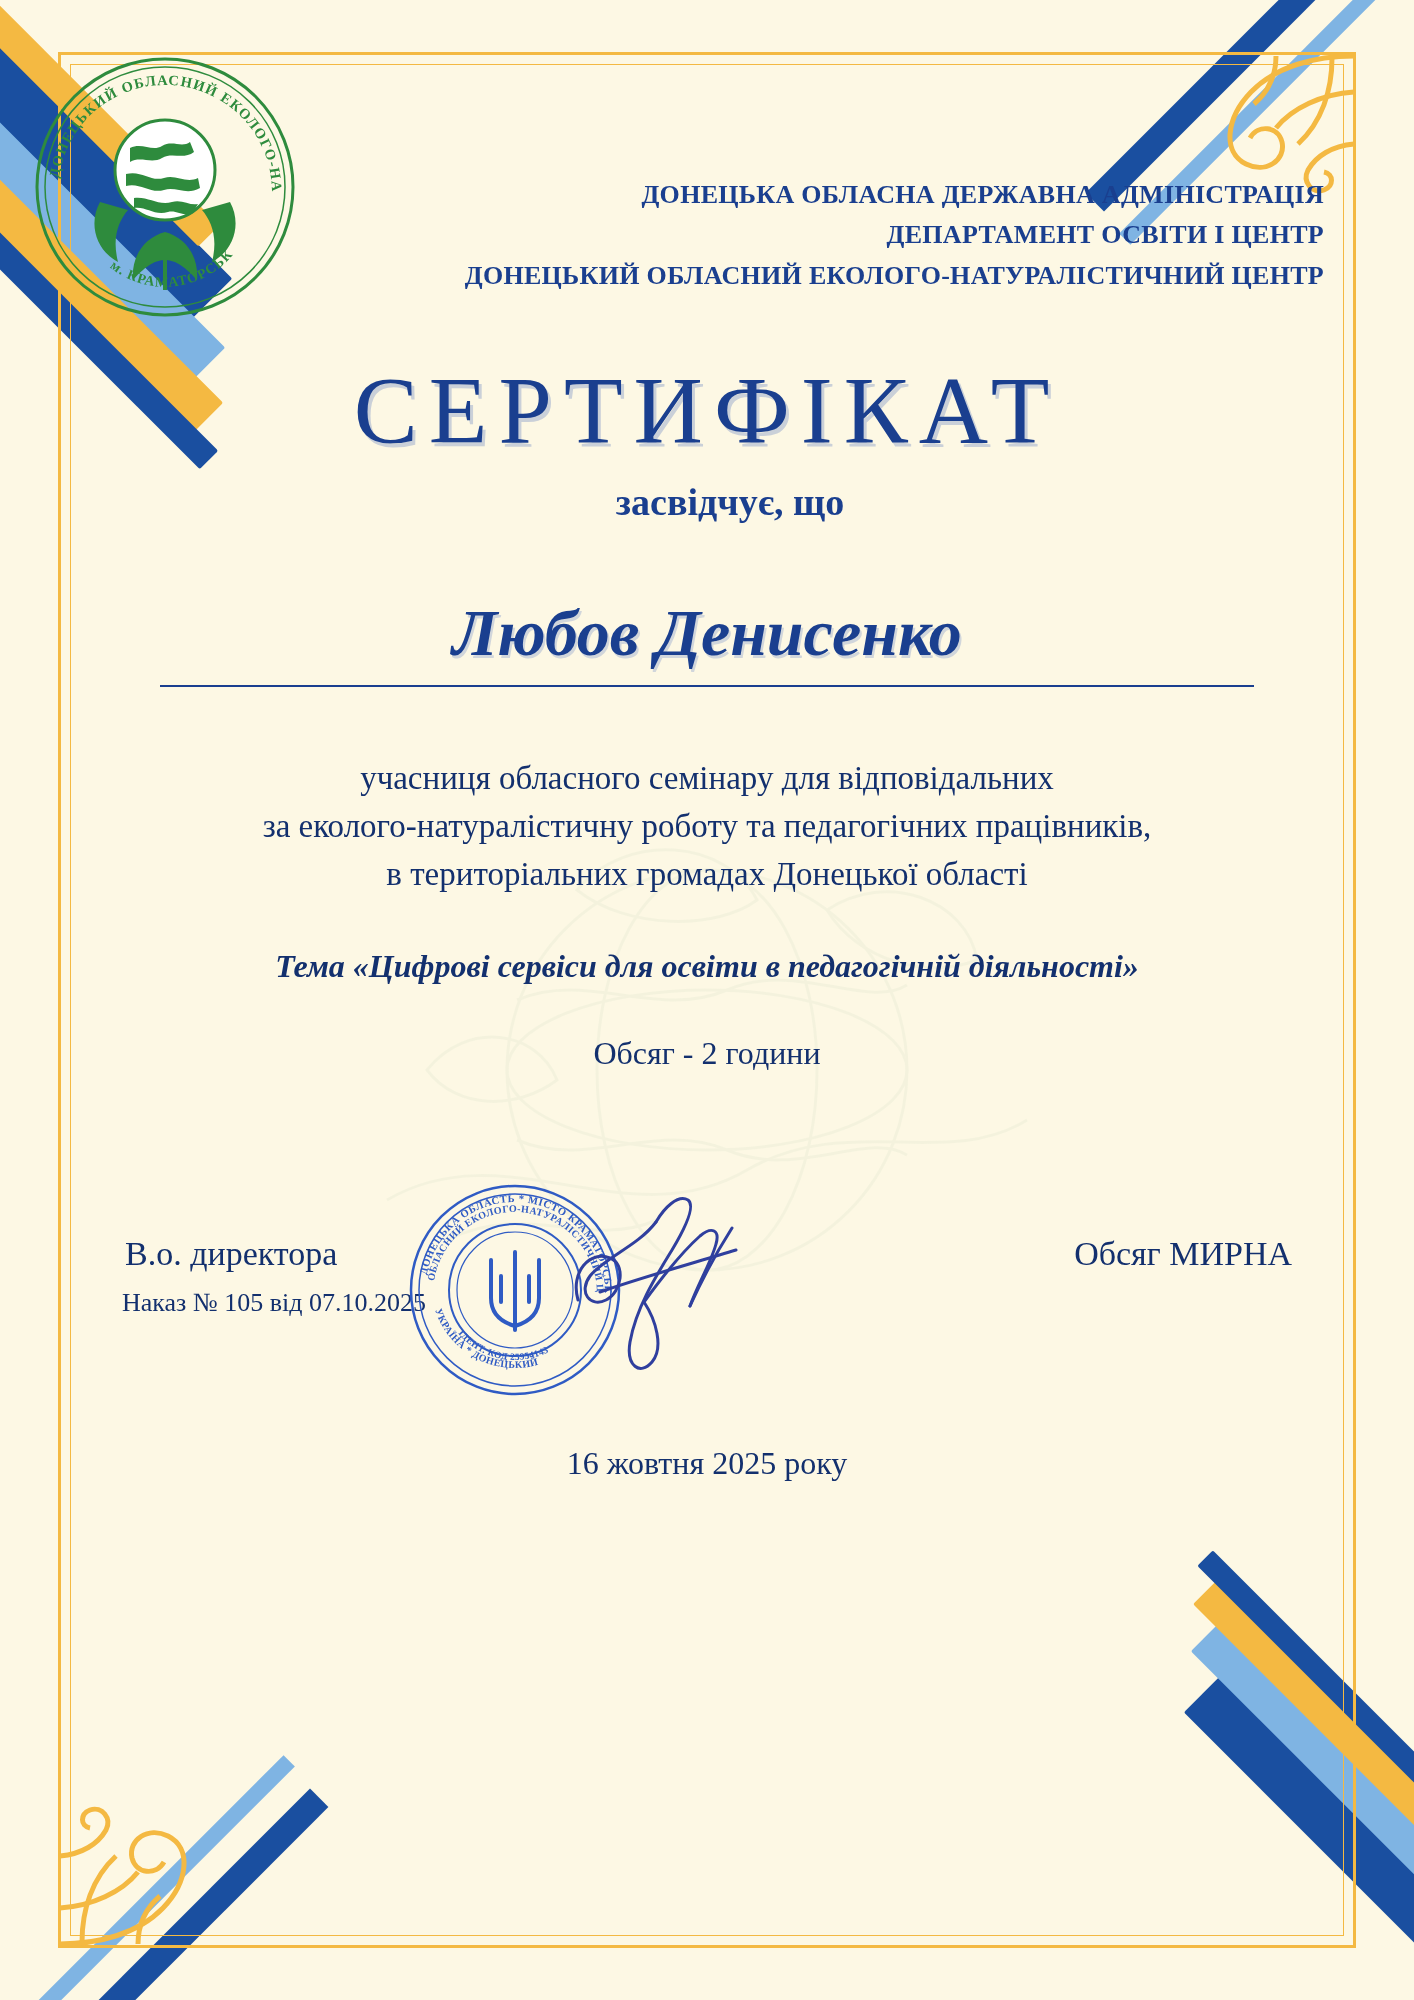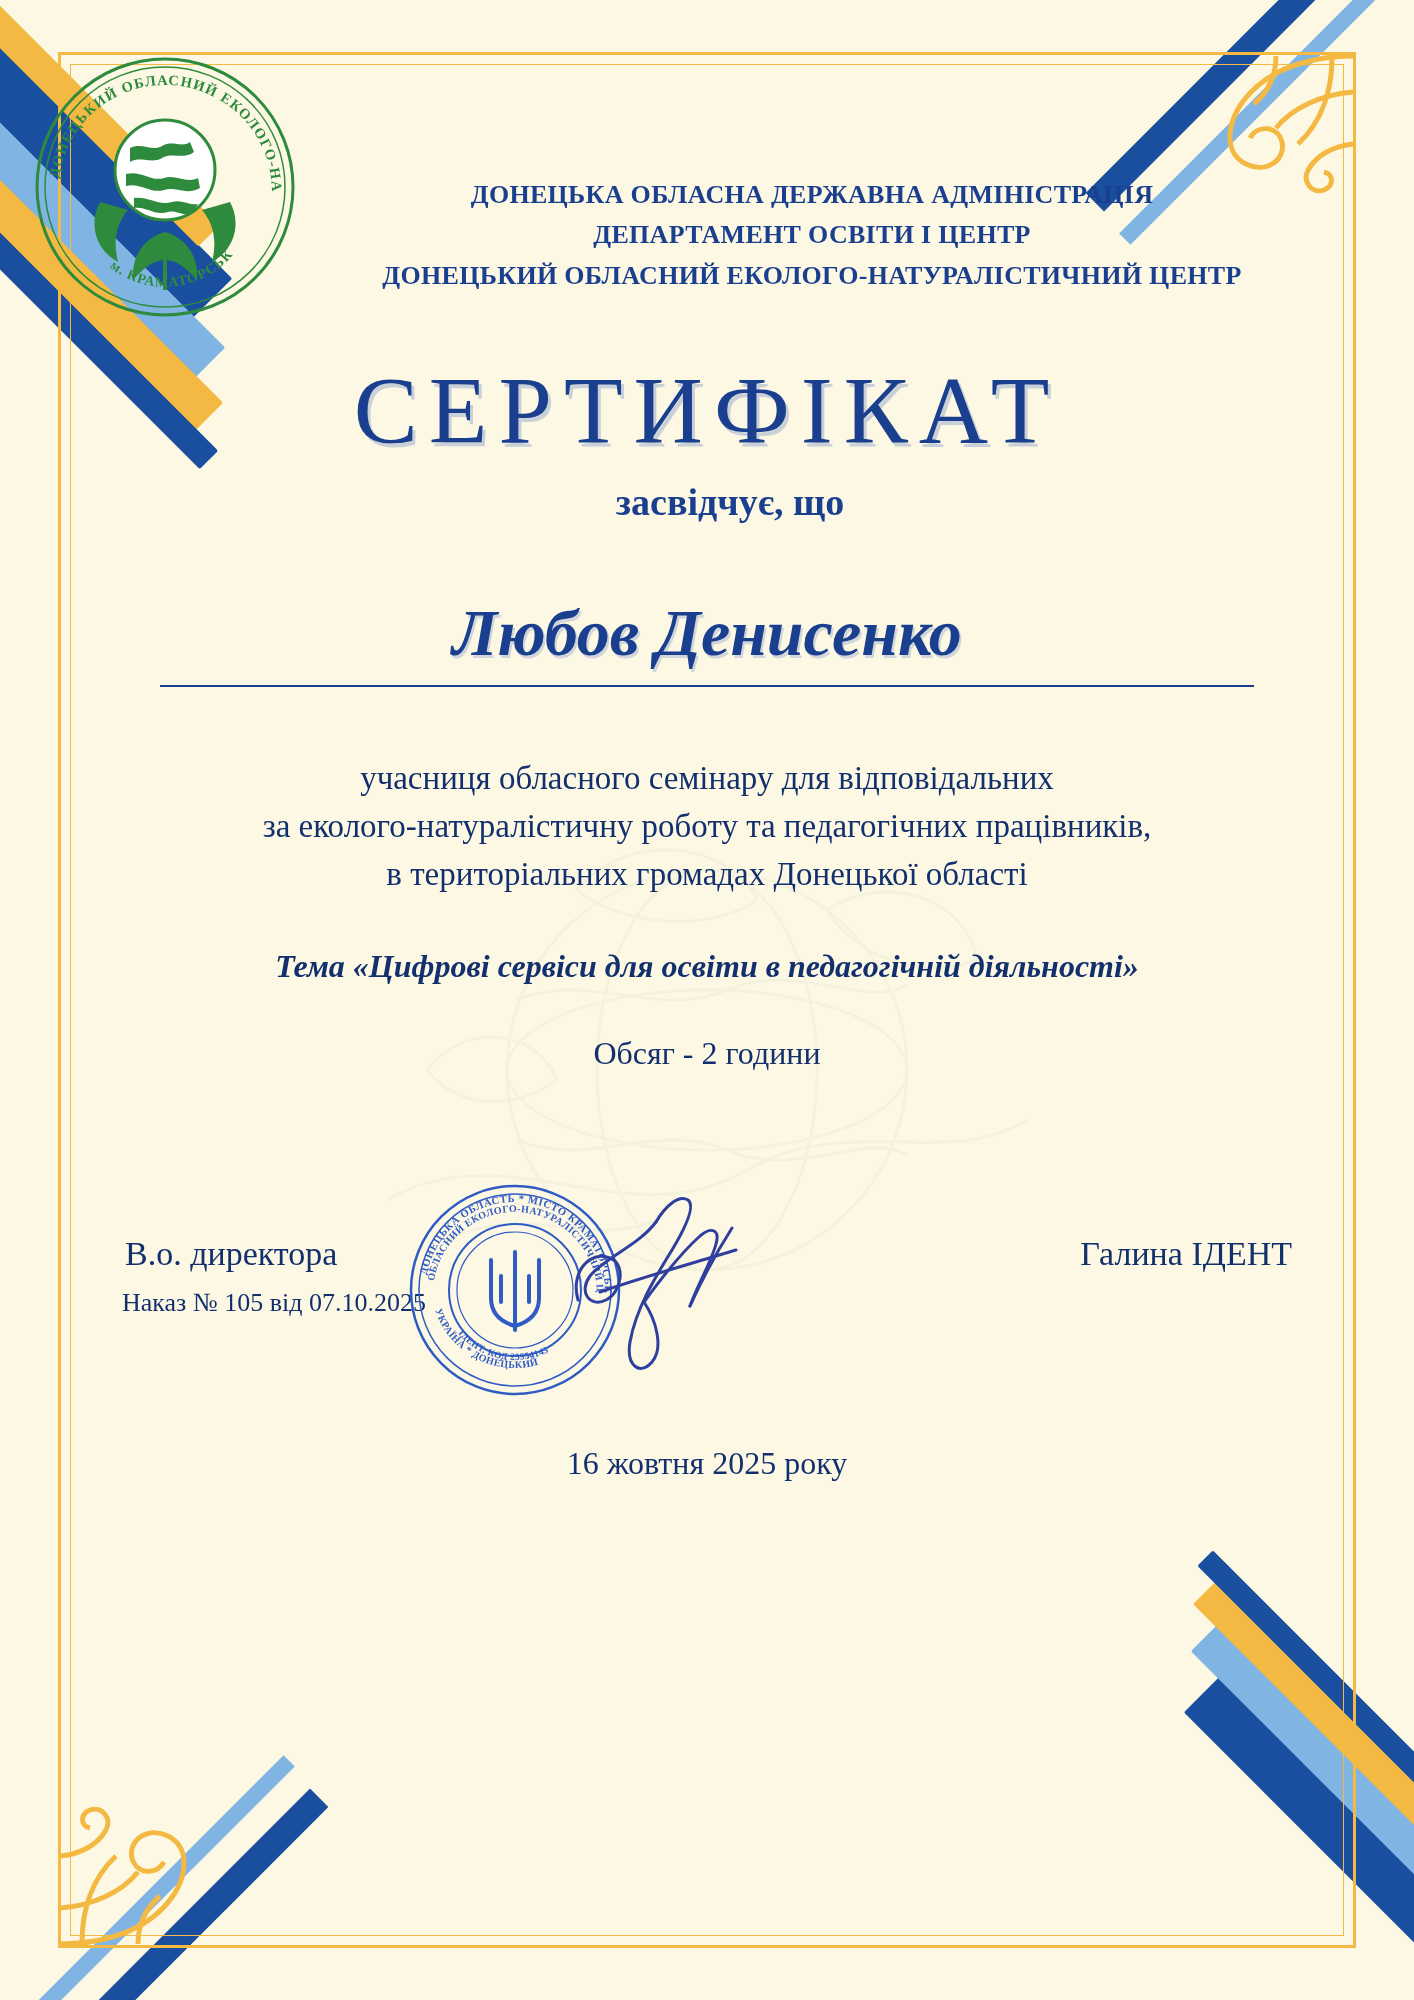--- a/index.html
+++ b/index.html
@@ -96,21 +96,21 @@
     top: 52px;
     width: 270px;
     height: 270px;
   }
 
   .org-block {
     position: absolute;
     left: 300px;
     right: 90px;
     top: 175px;
-    text-align: center;
+    text-align: right;
     color: #1a3f8f;
     font-weight: bold;
     line-height: 1.55;
   }
   .org-line-1 { font-size: 26px; letter-spacing: .3px; }
   .org-line-2 { font-size: 26px; letter-spacing: .3px; }
   .org-line-3 { font-size: 26px; letter-spacing: .3px; }
 
   .title {
     position: absolute;
@@ -352,21 +352,21 @@
       <div>за еколого-натуралістичну роботу та педагогічних працівників,</div>
       <div>в територіальних громадах Донецької області</div>
     </div>
 
     <div class="theme">Тема «Цифрові сервіси для освіти в педагогічній діяльності»</div>
 
     <div class="hours">Обсяг - 2 години</div>
 
     <div class="sign-role">В.о. директора</div>
     <div class="sign-order">Наказ № 105 від 07.10.2025</div>
-    <div class="sign-name">Галина ІДЕНТ</div>
+    <div class="sign-name">Обсяг МИРНА</div>
 
     <svg class="stamp" viewBox="0 0 220 220">
       <g stroke="#2f5bc4" fill="none">
         <circle cx="110" cy="110" r="104" stroke-width="2.5"></circle>
         <circle cx="110" cy="110" r="96" stroke-width="1.5"></circle>
         <circle cx="110" cy="110" r="66" stroke-width="2"></circle>
         <circle cx="110" cy="110" r="58" stroke-width="1.2"></circle>
       </g>
       <defs>
         <path id="seal-top" d="M 20 112 A 90 90 0 0 1 200 112"></path>

